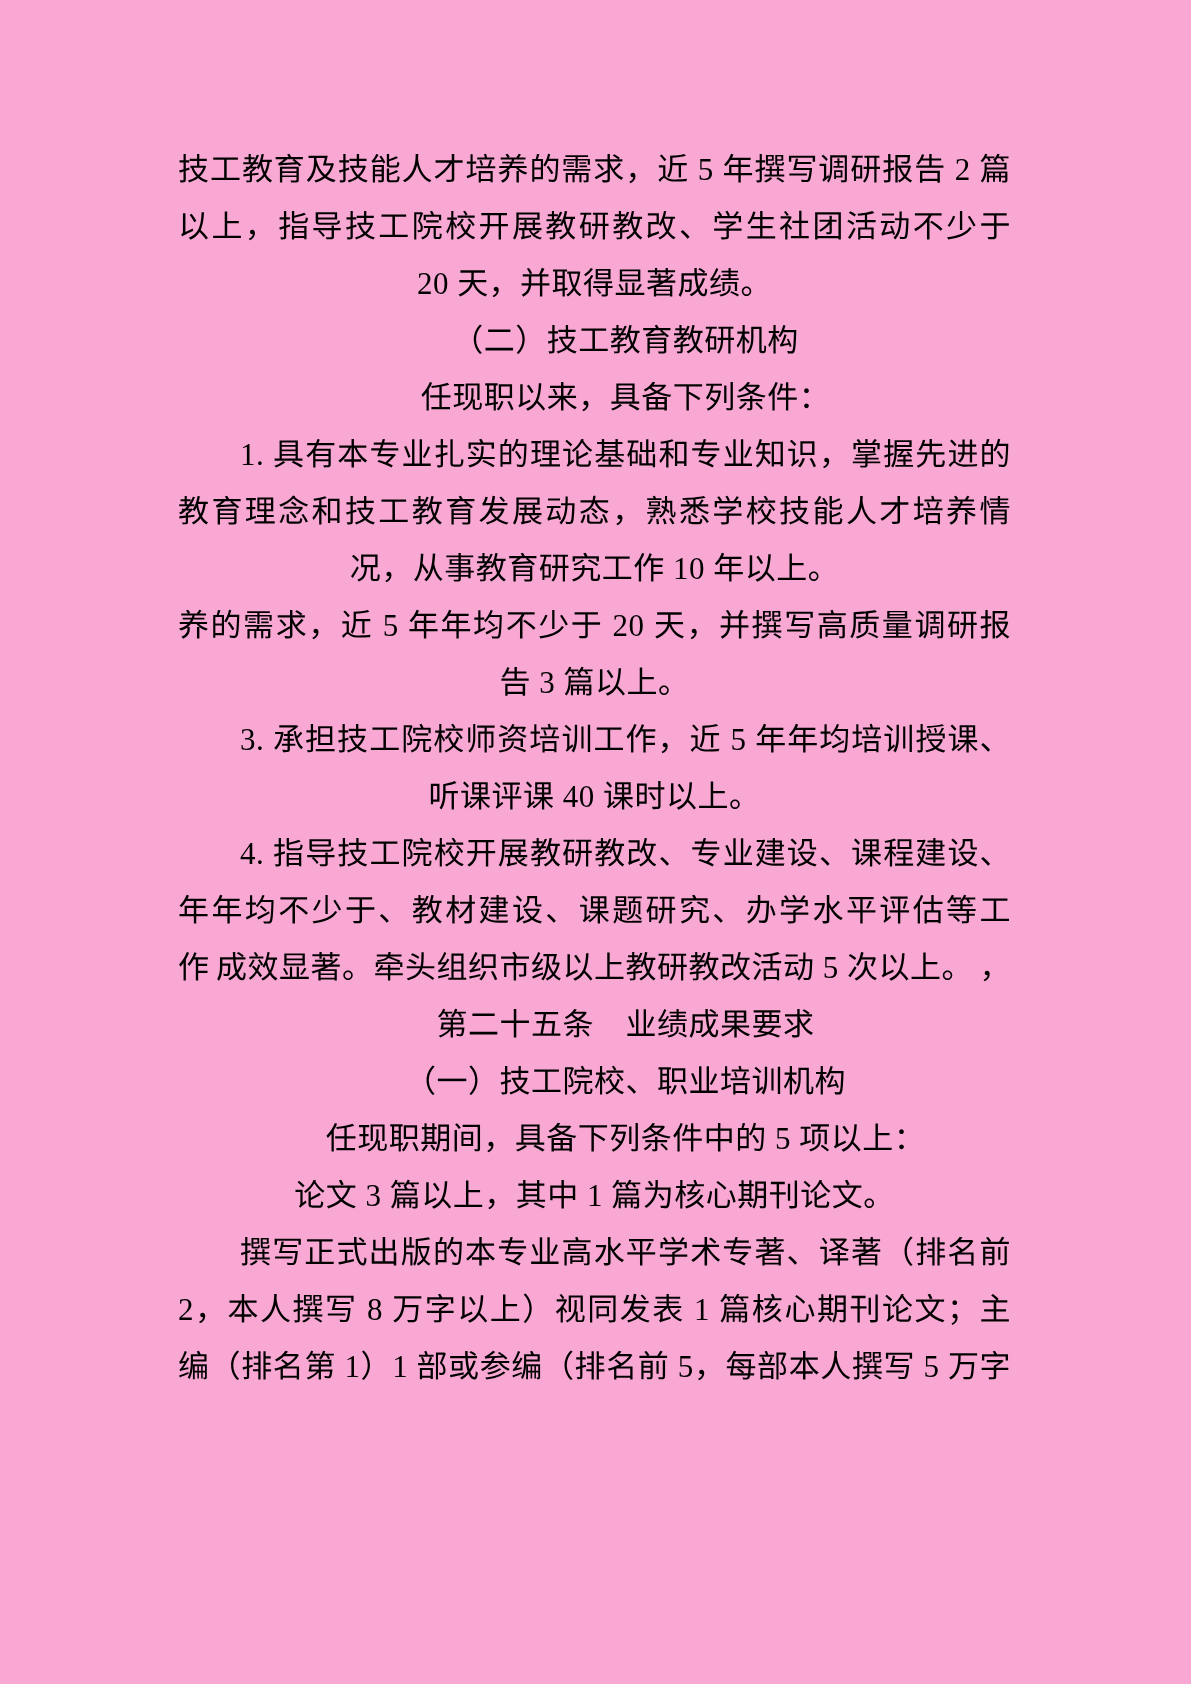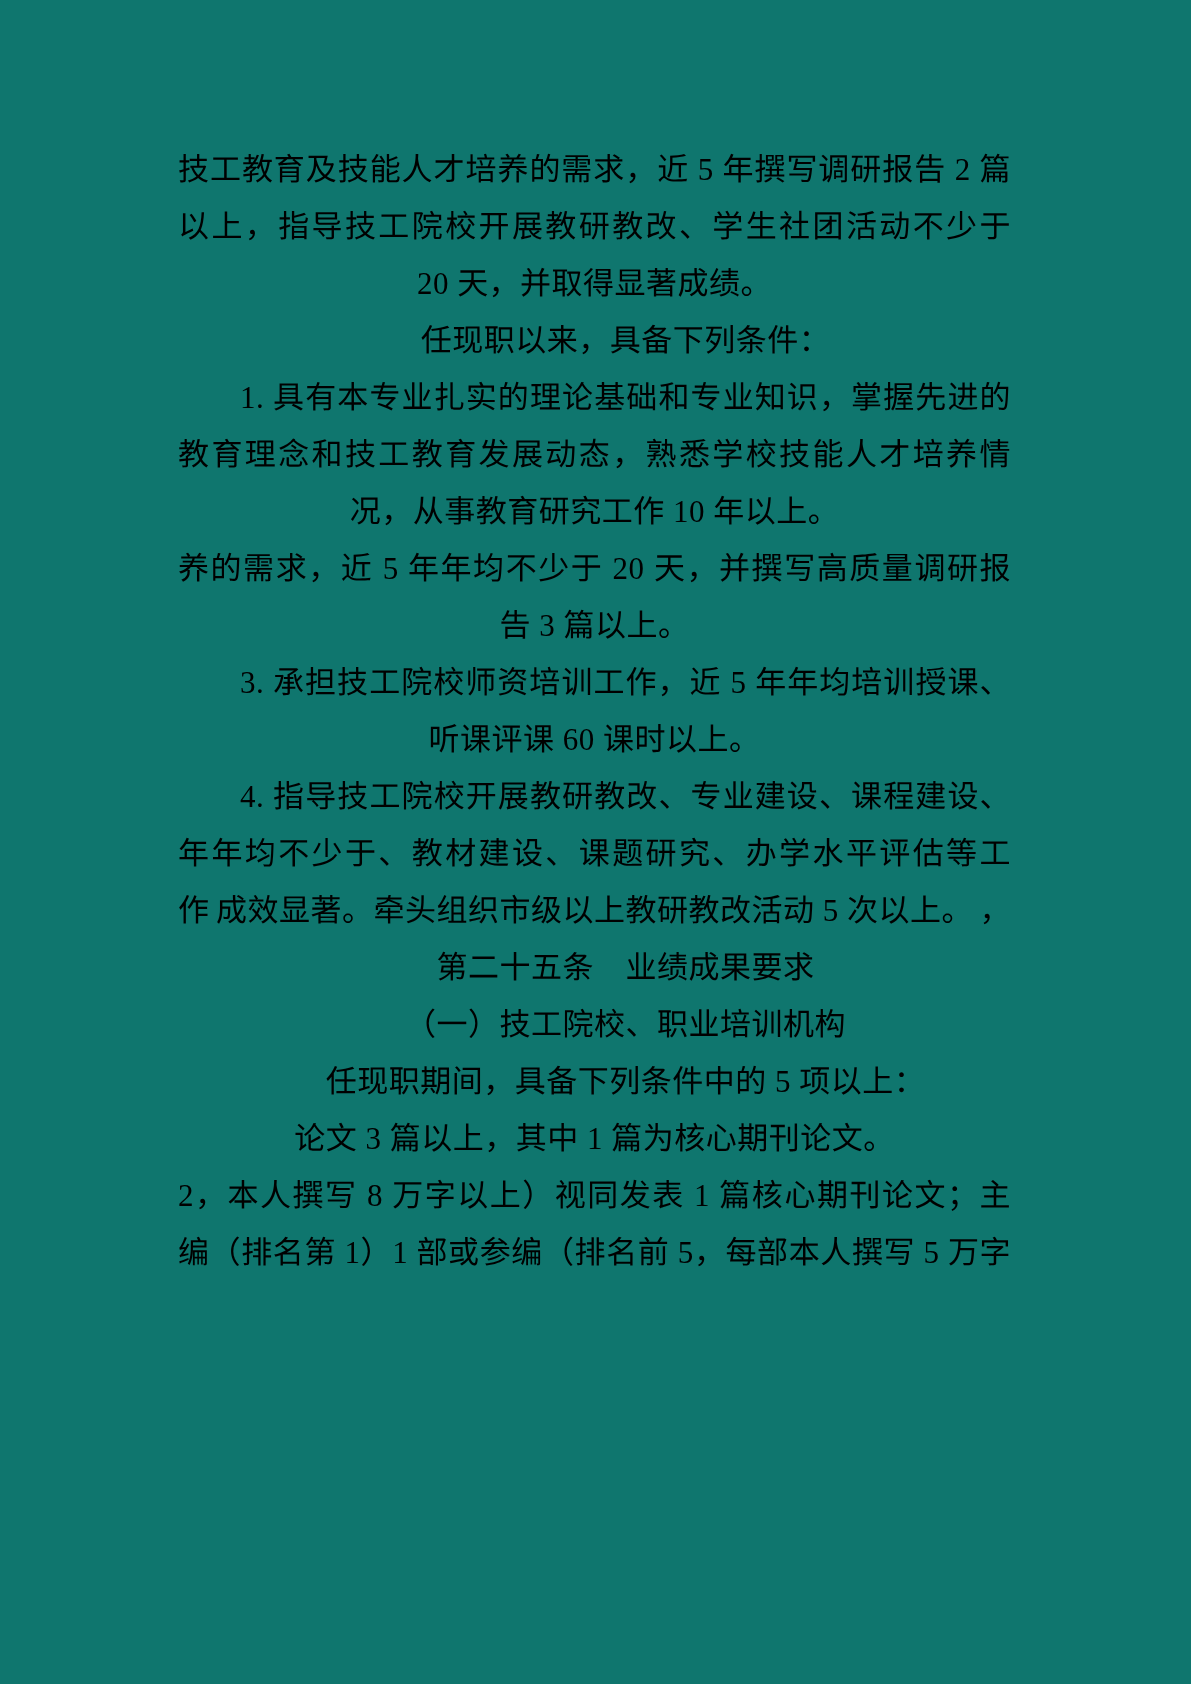--- a/index.html
+++ b/index.html
@@ -4,21 +4,21 @@
 <style>
   html, body {
     margin: 0;
     padding: 0;
     background: #ffffff;
   }
   .page {
     position: relative;
     width: 1191px;
     height: 1684px;
-    background: #0f766e;
+    background: #f9a8d4;
     overflow: hidden;
     font-family: "Liberation Serif", "DejaVu Serif", serif;
     color: #000000;
   }
   .text-block {
     position: absolute;
     left: 178px;
     top: 141px;
     width: 833px;
   }
@@ -42,31 +42,33 @@
   }
 </style>
 </head>
 <body>
 
 <div class="page">
   <div class="text-block">
     <div class="line fill">技工教育及技能人才培养的需求，近 5 年撰写调研报告 2 篇</div>
     <div class="line fill">以上，指导技工院校开展教研教改、学生社团活动不少于</div>
     <div class="line">20 天，并取得显著成绩。</div>
+    <div class="line indent">（二）技工教育教研机构</div>
     <div class="line indent">任现职以来，具备下列条件：</div>
     <div class="line indent fill">1. 具有本专业扎实的理论基础和专业知识，掌握先进的</div>
     <div class="line fill">教育理念和技工教育发展动态，熟悉学校技能人才培养情</div>
     <div class="line">况，从事教育研究工作 10 年以上。</div>
     <div class="line fill">养的需求，近 5 年年均不少于 20 天，并撰写高质量调研报</div>
     <div class="line">告 3 篇以上。</div>
     <div class="line indent fill">3. 承担技工院校师资培训工作，近 5 年年均培训授课、</div>
-    <div class="line">听课评课 60 课时以上。</div>
+    <div class="line">听课评课 40 课时以上。</div>
     <div class="line indent fill">4. 指导技工院校开展教研教改、专业建设、课程建设、</div>
     <div class="line fill">年年均不少于、教材建设、课题研究、办学水平评估等工作，</div>
     <div class="line">成效显著。牵头组织市级以上教研教改活动 5 次以上。</div>
     <div class="line indent">第二十五条　业绩成果要求</div>
     <div class="line indent">（一）技工院校、职业培训机构</div>
     <div class="line indent">任现职期间，具备下列条件中的 5 项以上：</div>
     <div class="line">论文 3 篇以上，其中 1 篇为核心期刊论文。</div>
+    <div class="line indent fill">撰写正式出版的本专业高水平学术专著、译著（排名前</div>
     <div class="line fill">2，本人撰写 8 万字以上）视同发表 1 篇核心期刊论文；主</div>
     <div class="line fill">编（排名第 1）1 部或参编（排名前 5，每部本人撰写 5 万字</div>
   </div>
 </div>
 
 </body></html>

